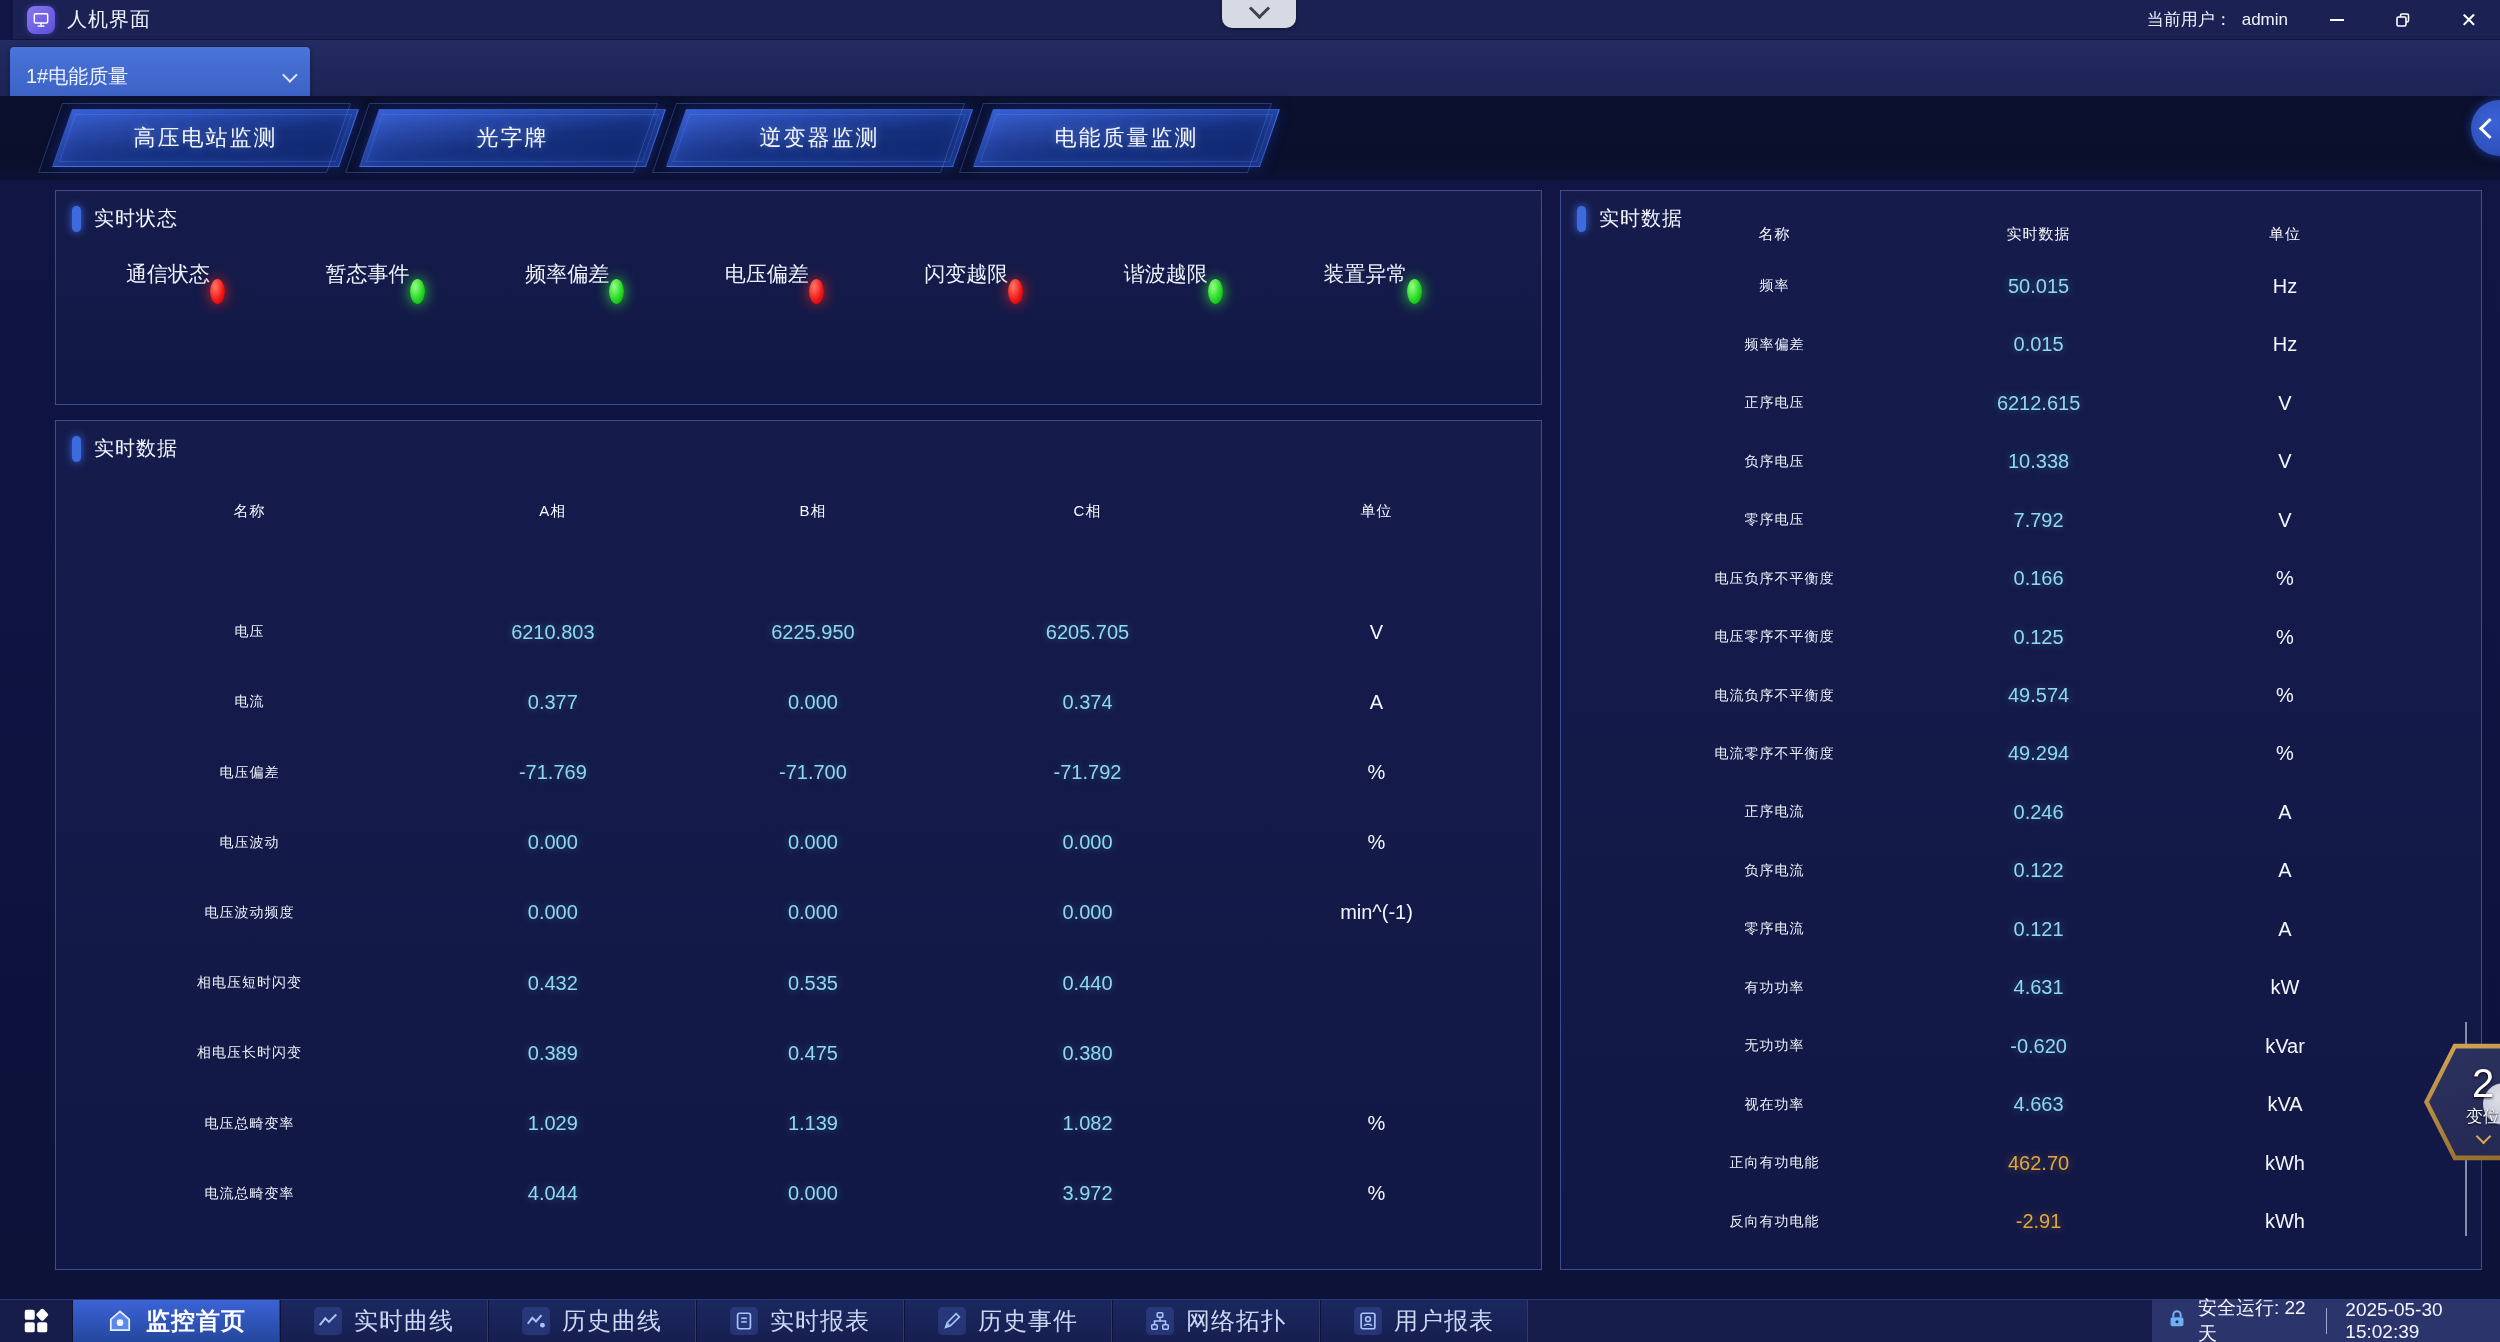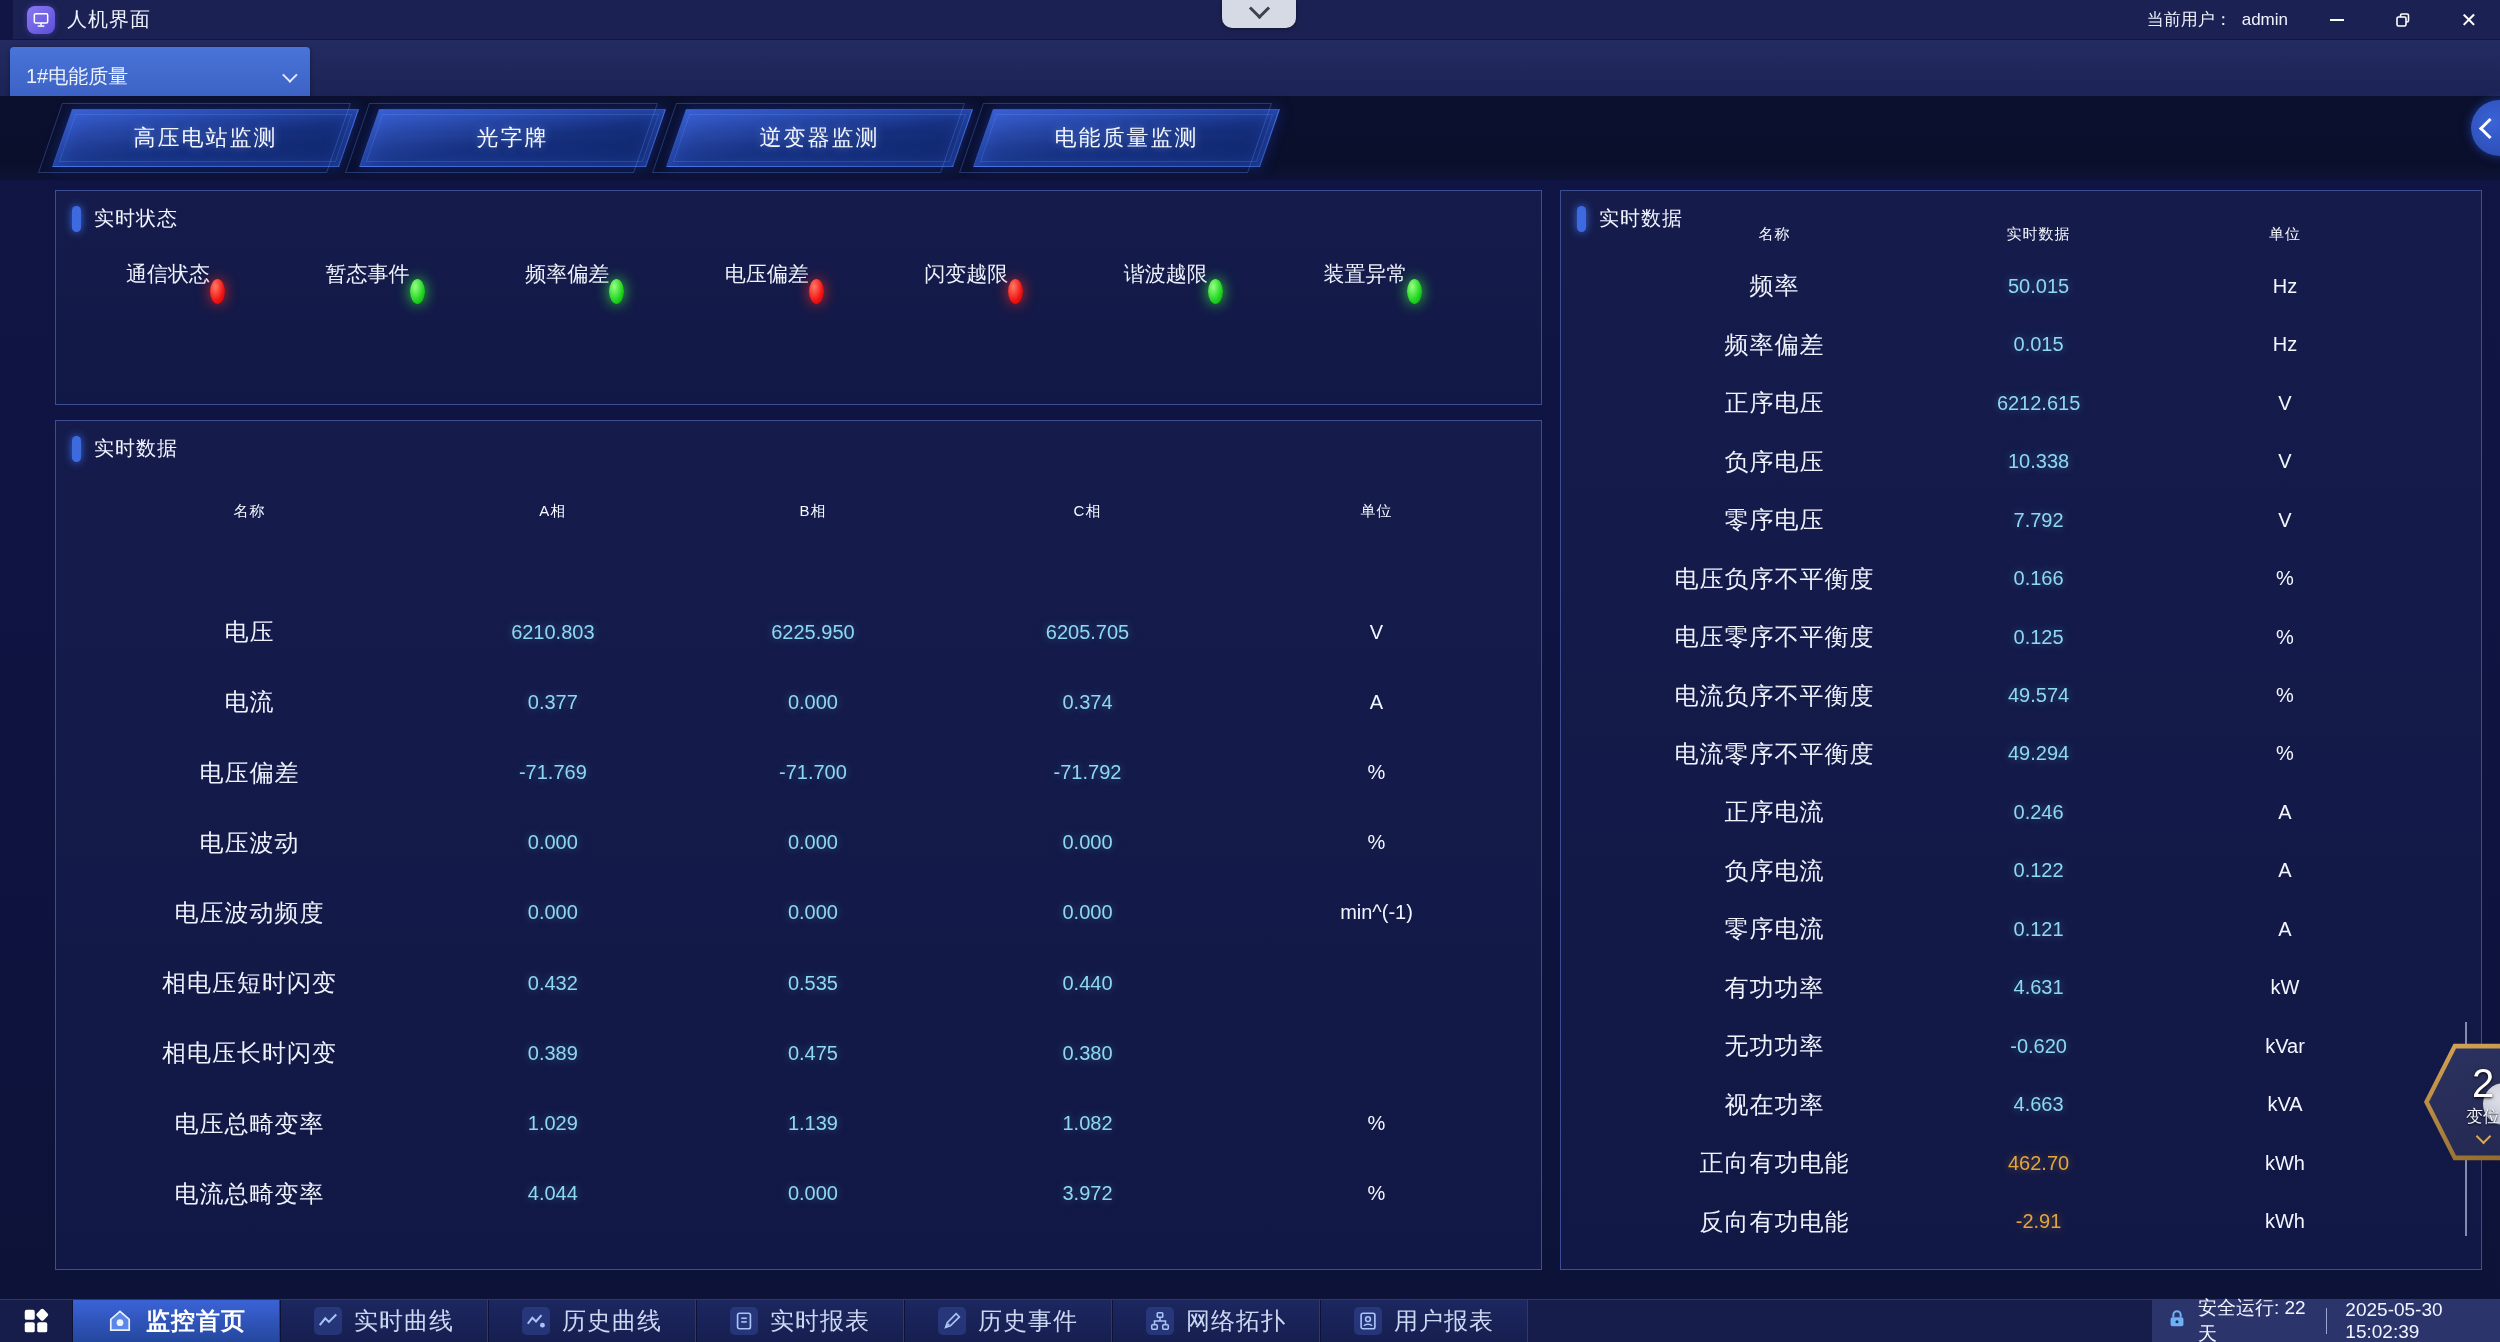--- a/index.html
+++ b/index.html
@@ -75,21 +75,21 @@
   .tbl{position:absolute;left:20px;right:20px;display:flex;flex-direction:column;}
   .tbl-phase{top:62px;bottom:40px;}
   .tbl-rt{top:20px;bottom:18px;}
   .trow{display:grid;align-items:center;text-align:center;}
   .trow.phase{grid-template-columns:24% 18% 18% 20% 20%;}
   .trow.rt{grid-template-columns:44% 16% 40%;}
   .tbl-head{height:56px;font-size:15px;color:#f6f8ff;letter-spacing:1px;}
   .tbl-rt .tbl-head{height:46px;}
   .tbl-spacer{height:58px;}
   .tbl-body{flex:1;display:flex;flex-direction:column;justify-content:space-around;}
-  .cell-name{font-size:24px;color:#eef2fc;letter-spacing:1px;}
+  .cell-name{font-size:14px;color:#eef2fc;letter-spacing:1px;}
   .val{font-size:20px;color:#8ed9f0;text-shadow:0 0 9px rgba(120,220,255,.35);}
   .val.orange{color:#e5a53e;text-shadow:0 0 9px rgba(240,180,70,.4);}
   .cell-unit{font-size:20px;color:#f4f6ff;}
 
   
   .collapse-circle{position:absolute;top:100px;right:-27px;width:56px;height:56px;border-radius:50%;
                    background:radial-gradient(circle at 40% 40%,#3b63d8,#2746a8);cursor:pointer;
                    box-shadow:0 0 10px rgba(40,80,200,.7);z-index:6;}
   .chev-left{position:absolute;left:11px;top:21px;width:12px;height:12px;
              border-left:3px solid #fff;border-bottom:3px solid #fff;transform:rotate(45deg);}

